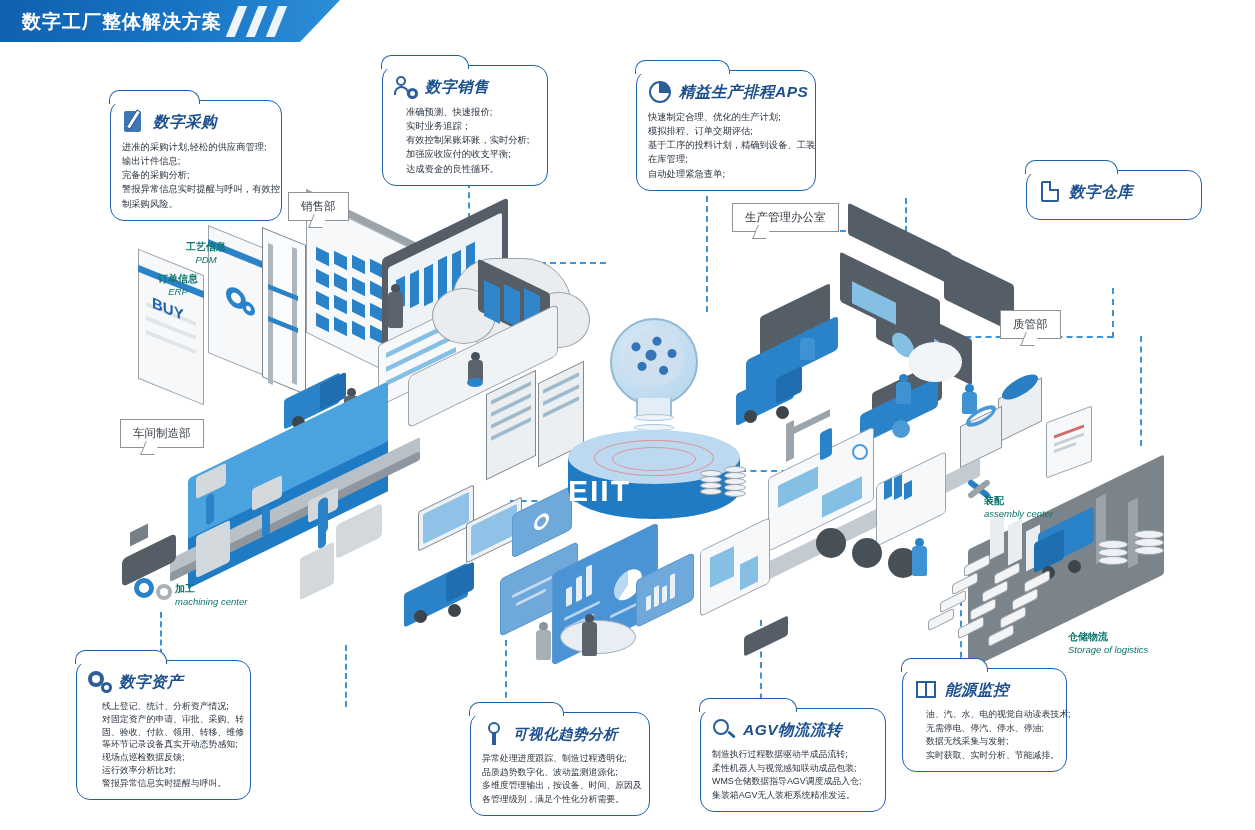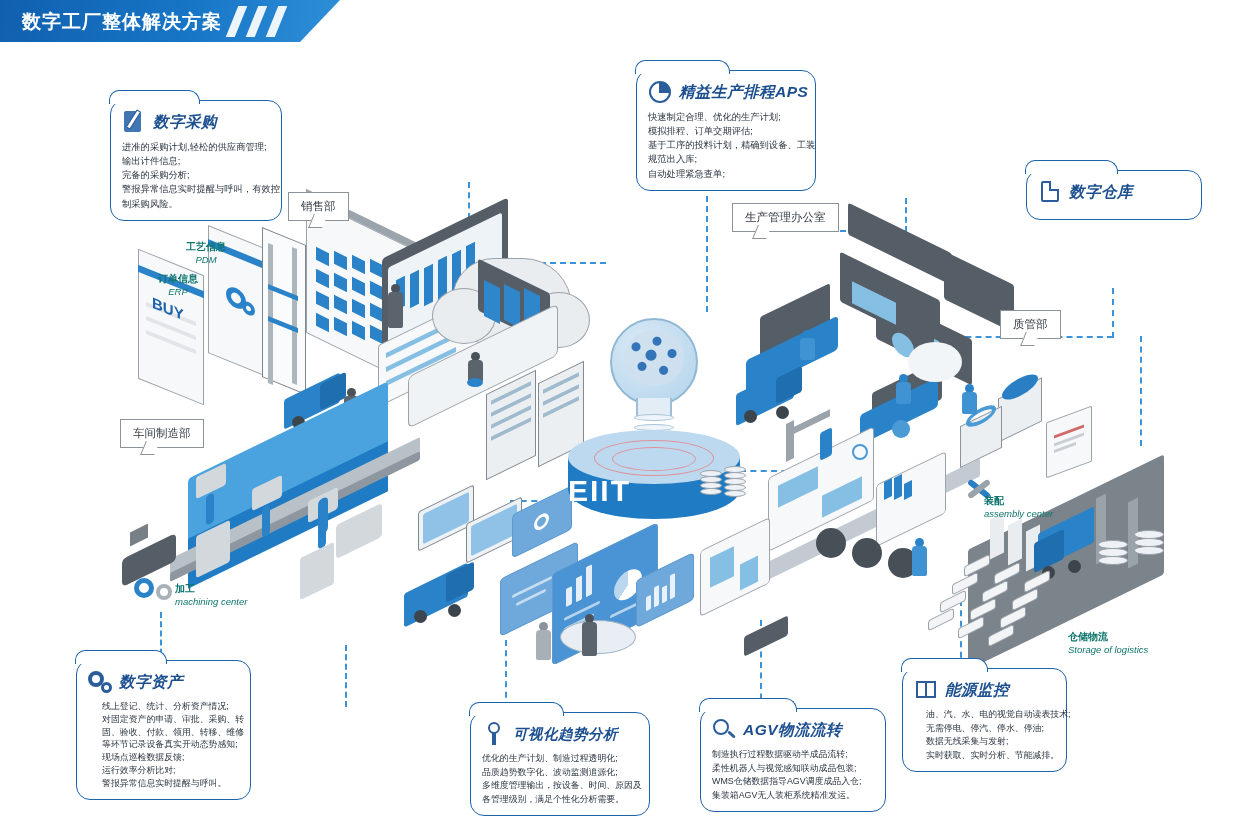--- a/index.html
+++ b/index.html
@@ -614,33 +614,50 @@
     </div>
     <div class="card-body">
       <div>进准的采购计划,轻松的供应商管理;</div>
       <div>输出计件信息;</div>
       <div>完备的采购分析;</div>
       <div>警报异常信息实时提醒与呼叫，有效控</div>
       <div>制采购风险。</div>
     </div>
   </div>
 
+  <div class="card" style="left:382px;top:65px;width:166px;">
+    <div class="card-head">
+      <div class="card-icon">
+        <span class="ic-person-head"></span>
+          <span class="ic-person-body"></span>
+          <span class="ic-gear-sm"></span>
+      </div>
+      <div class="card-title">数字销售</div>
+    </div>
+    <div class="card-body" style="padding-left:12px;">
+      <div>准确预测、快速报价;</div>
+      <div>实时业务追踪；</div>
+      <div>有效控制呆账坏账，实时分析;</div>
+      <div>加强应收应付的收支平衡;</div>
+      <div>达成资金的良性循环。</div>
+    </div>
+  </div>
 
   <div class="card" style="left:636px;top:70px;width:180px;">
     <div class="card-head">
       <div class="card-icon">
         <span class="ic-pie"></span>
       </div>
       <div class="card-title">精益生产排程APS</div>
     </div>
     <div class="card-body">
       <div>快速制定合理、优化的生产计划;</div>
       <div>模拟排程、订单交期评估;</div>
       <div>基于工序的投料计划，精确到设备、工装</div>
-      <div>规范出入库;</div>
+      <div>在库管理;</div>
       <div>自动处理紧急查单;</div>
     </div>
   </div>
 
 
   <div class="card" style="left:1026px;top:170px;width:176px;">
     <div class="card-head">
       <div class="card-icon">
         <span class="ic-page"></span>
       </div>
@@ -670,21 +687,21 @@
 
   <div class="card" style="left:470px;top:712px;width:180px;">
     <div class="card-head">
       <div class="card-icon">
         <span class="ic-wrench-h"></span>
           <span class="ic-wrench-s"></span>
       </div>
       <div class="card-title" style="font-size:14.5px;">可视化趋势分析</div>
     </div>
     <div class="card-body" style="font-size:8.9px;">
-      <div>优化的生产计划、制造过程透明化;</div>
+      <div>异常处理进度跟踪、制造过程透明化;</div>
       <div>品质趋势数字化、波动监测追源化;</div>
       <div>多维度管理输出，按设备、时间、原因及</div>
       <div>各管理级别，满足个性化分析需要。</div>
     </div>
   </div>
 
   <div class="card" style="left:700px;top:708px;width:186px;">
     <div class="card-head">
       <div class="card-icon">
         <span class="ic-mag"></span>

